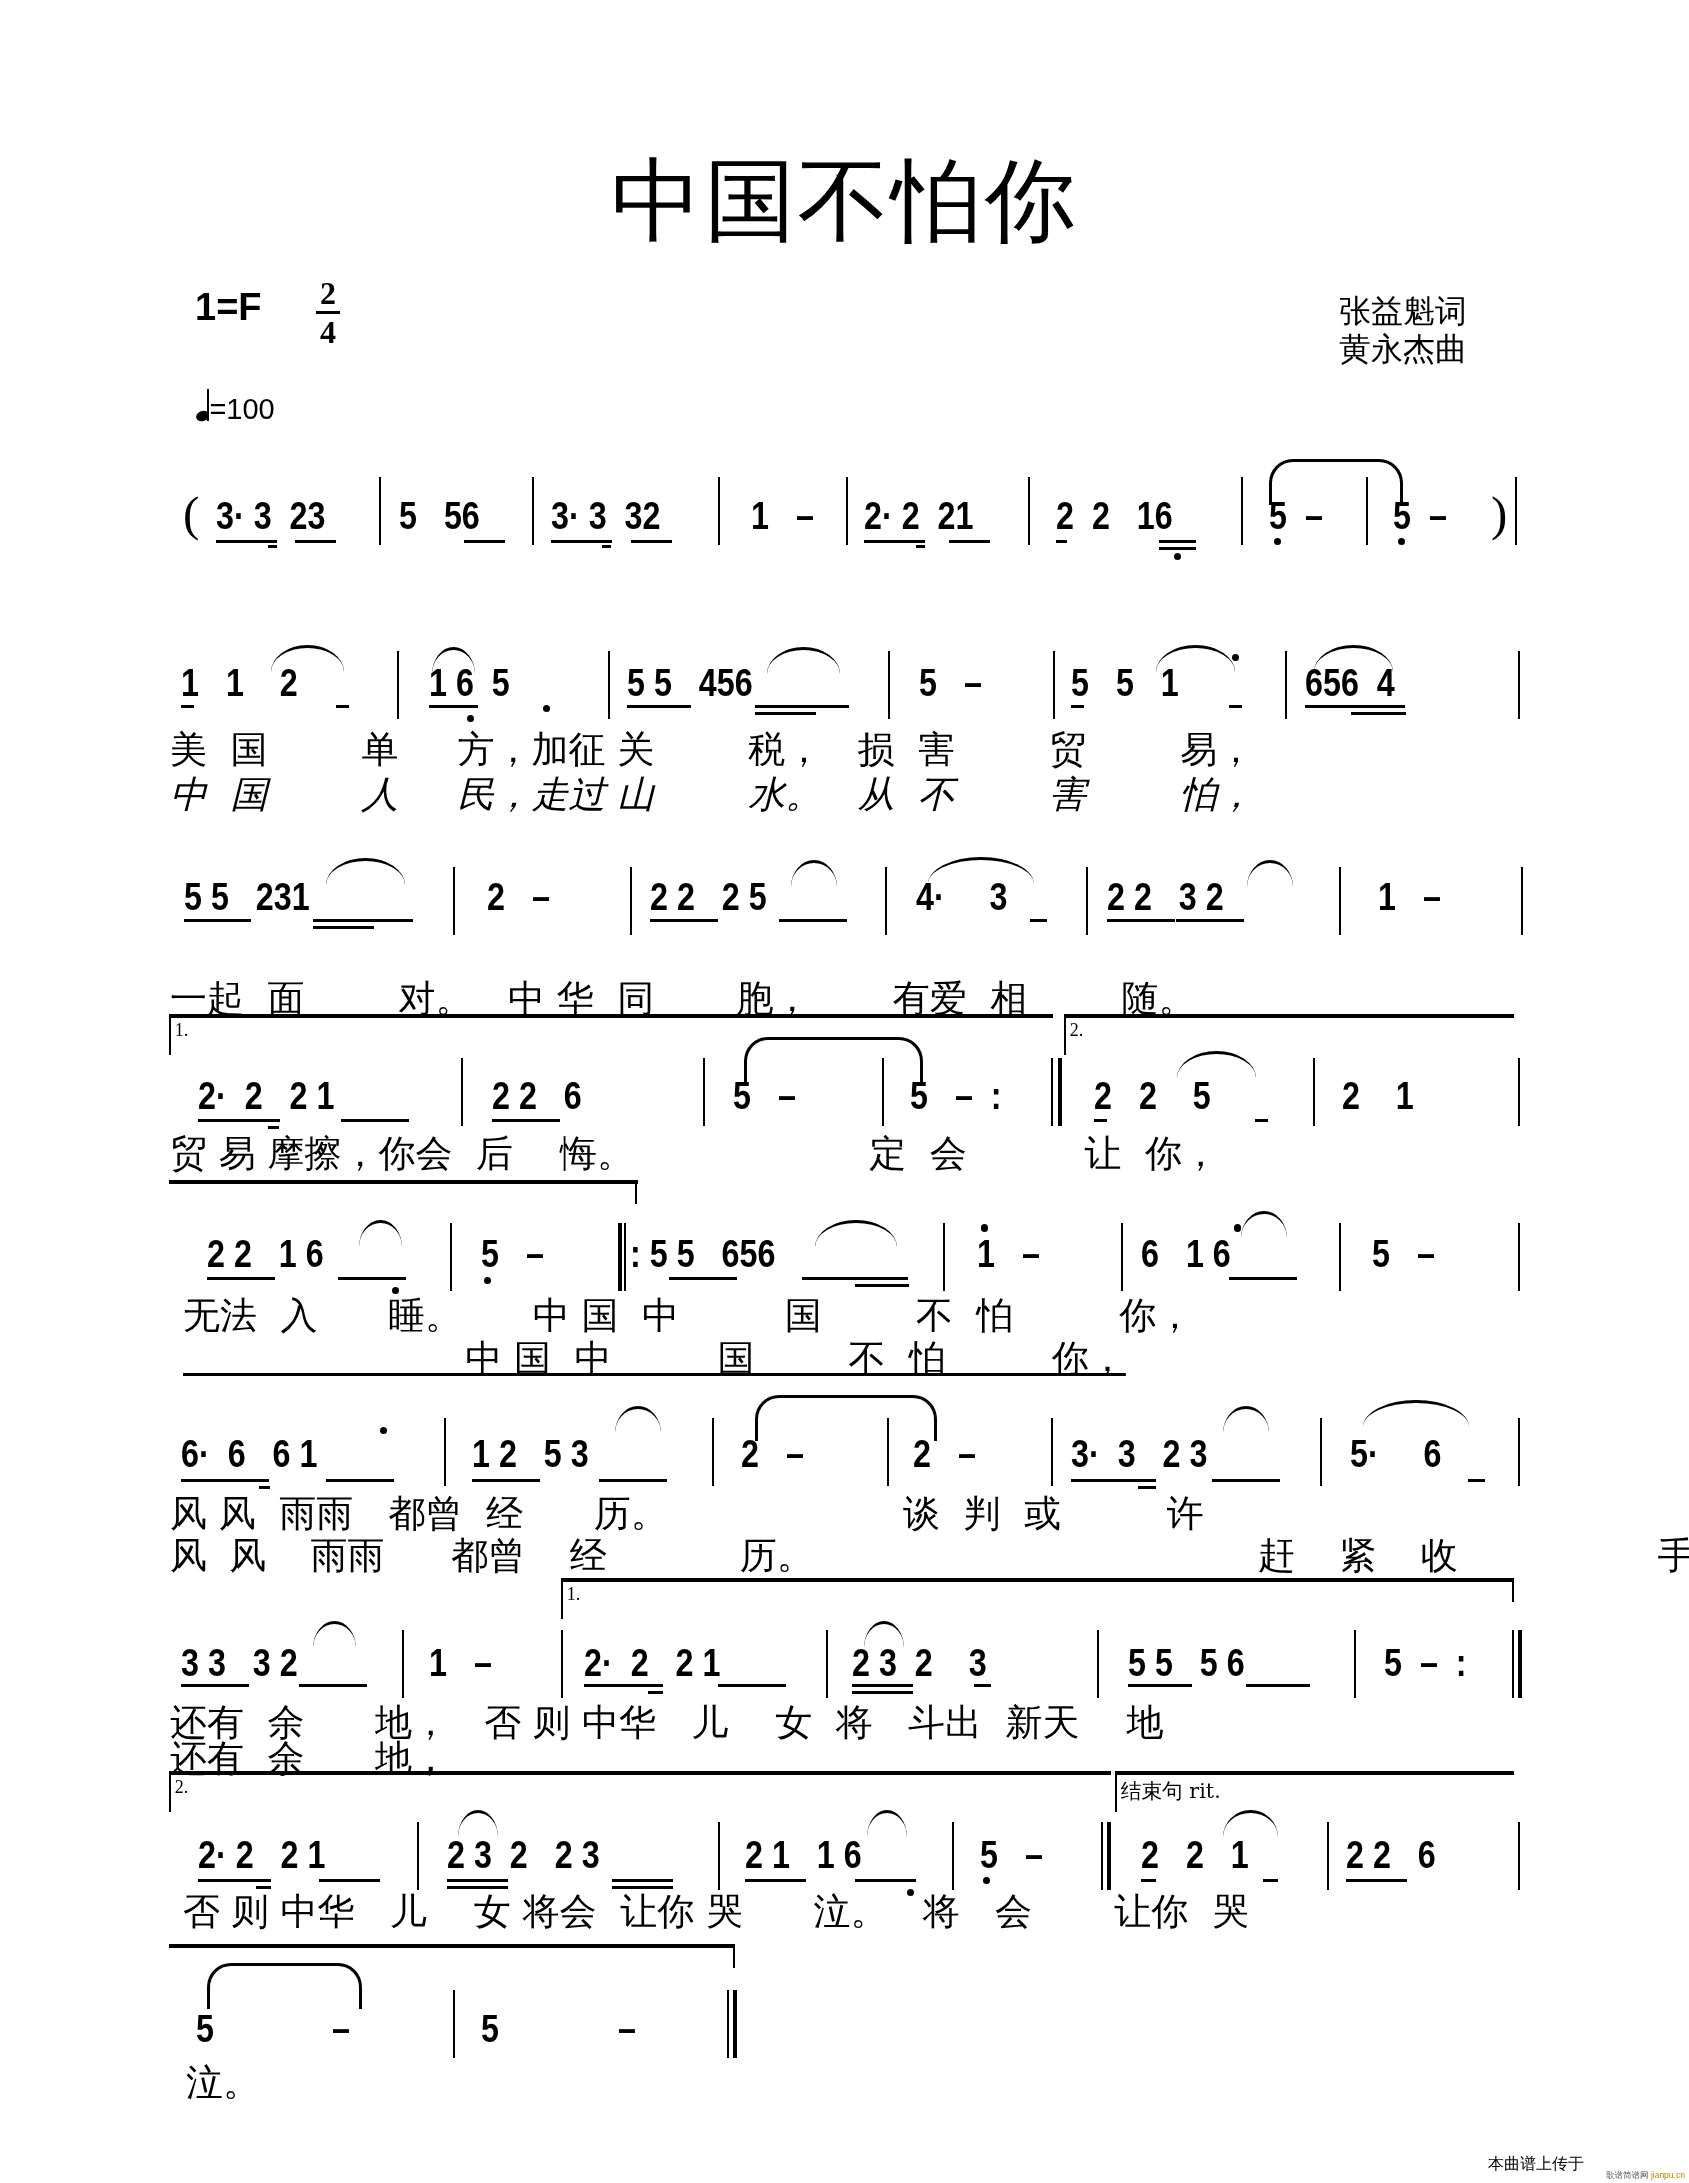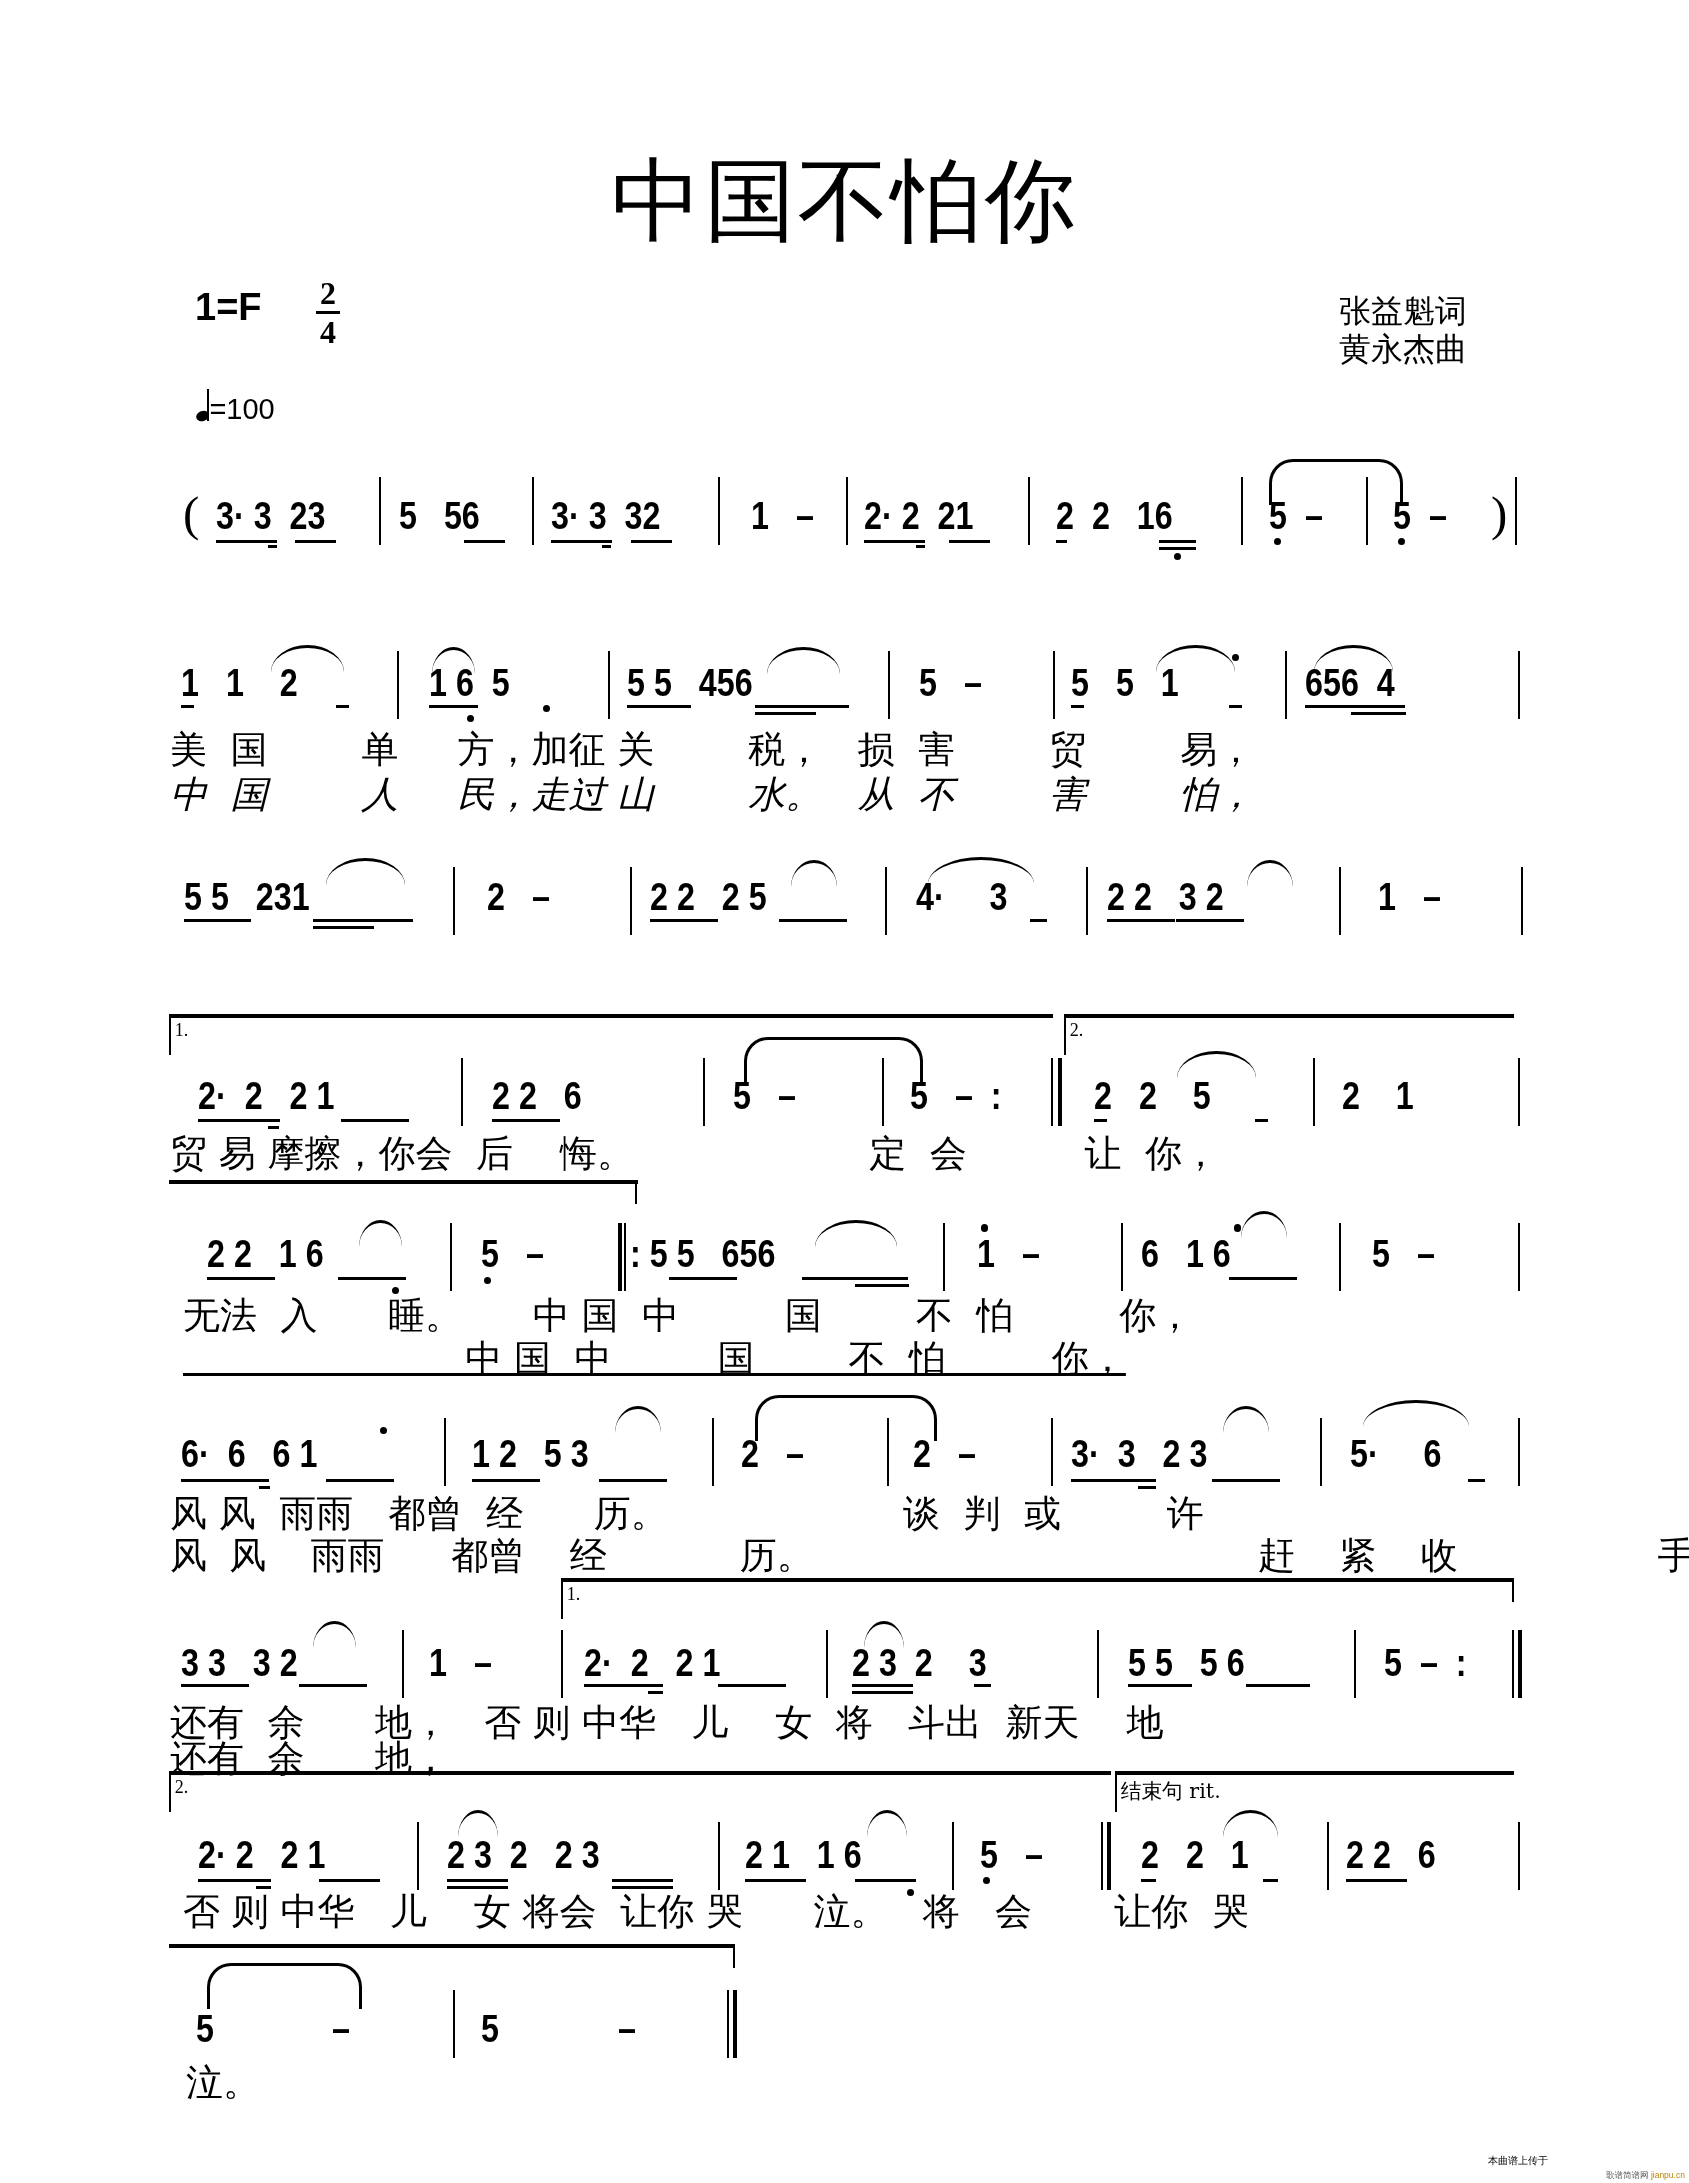--- a/index.html
+++ b/index.html
@@ -17,21 +17,21 @@
   .bl{position:absolute;width:2.4px;background:#000;}
   .n{position:absolute;font-family:"Liberation Sans",sans-serif;font-weight:bold;font-size:38px;line-height:38px;transform:scaleX(0.85);transform-origin:left top;}
   .ul{position:absolute;height:3px;background:#000;}
   .dot{position:absolute;width:7.3px;height:7.3px;border-radius:50%;background:#000;}
   .slur{position:absolute;border-top:3.7px solid #000;border-radius:50% 50% 0 0 / 100% 100% 0 0;height:24px;}
   .tie{position:absolute;border:3px solid #000;border-bottom:none;border-radius:24px 24px 0 0;height:43px;}
   .ly{position:absolute;font-family:"DejaVu Serif",serif;font-size:37px;line-height:39px;white-space:pre;letter-spacing:0px;}
   .volta{position:absolute;border-top:4.3px solid #000;border-left:2.4px solid #000;height:37px;}
   .volta span{font-family:"Liberation Serif",serif;font-size:18px;position:absolute;left:3.7px;top:2.4px;}
   .paren{position:absolute;font-family:"Liberation Serif",serif;font-size:49px;line-height:49px;}
-  .wm{position:absolute;left:1488px;top:2154px;font-size:10px;}
+  .wm{position:absolute;left:1488px;top:2154px;font-size:16px;}
   .wm2{position:absolute;left:1606px;top:2170px;font-size:8.5px;color:#555;}
   .wm2 b{color:#b8860b;font-weight:normal;}
 </style>
 </head>
 <body>
 
 <div class="abs title">中国不怕你</div>
 <div class="abs key">1=F</div>
 <div class="abs ts">
   <div>2</div>
@@ -138,20 +138,21 @@
   <div class="ul" style="left:1030px;top:79px;width:17px;"></div>
   <div class="slur" style="left:928px;top:17px;width:106px;"></div>
   <div class="bl" style="left:1086px;top:27px;height:68px;"></div>
   <div class="n" style="left:1107px;top:38px;">2&nbsp;2&nbsp;&nbsp;&nbsp;3&nbsp;2</div>
   <div class="ul" style="left:1107px;top:79px;width:68px;"></div>
     <div class="ul" style="left:1176px;top:79px;width:68px;"></div>
   <div class="slur" style="left:1247px;top:19.5px;width:46px;"></div>
   <div class="bl" style="left:1339px;top:27px;height:68px;"></div>
   <div class="n" style="left:1378px;top:38px;">1&nbsp;&nbsp;&nbsp;–</div>
   <div class="bl" style="left:1521px;top:27px;height:68px;"></div>
+  <div class="ly" style="left:170px;top:139px;">一起  面        对。   中 华  同       胞，       有爱  相        随。</div>
 </div>
 
 <div class="volta" style="left:169px;top:1014px;width:882px;">
     <span>1.</span>
   </div>
 <div class="volta" style="left:1064px;top:1014px;width:448px;">
     <span>2.</span>
   </div>
 <div class="row" style="top:1034px;height:146px;">
   <div class="n" style="left:198px;top:43px;">2·&nbsp;&nbsp;2&nbsp;&nbsp;&nbsp;2&nbsp;1</div>

